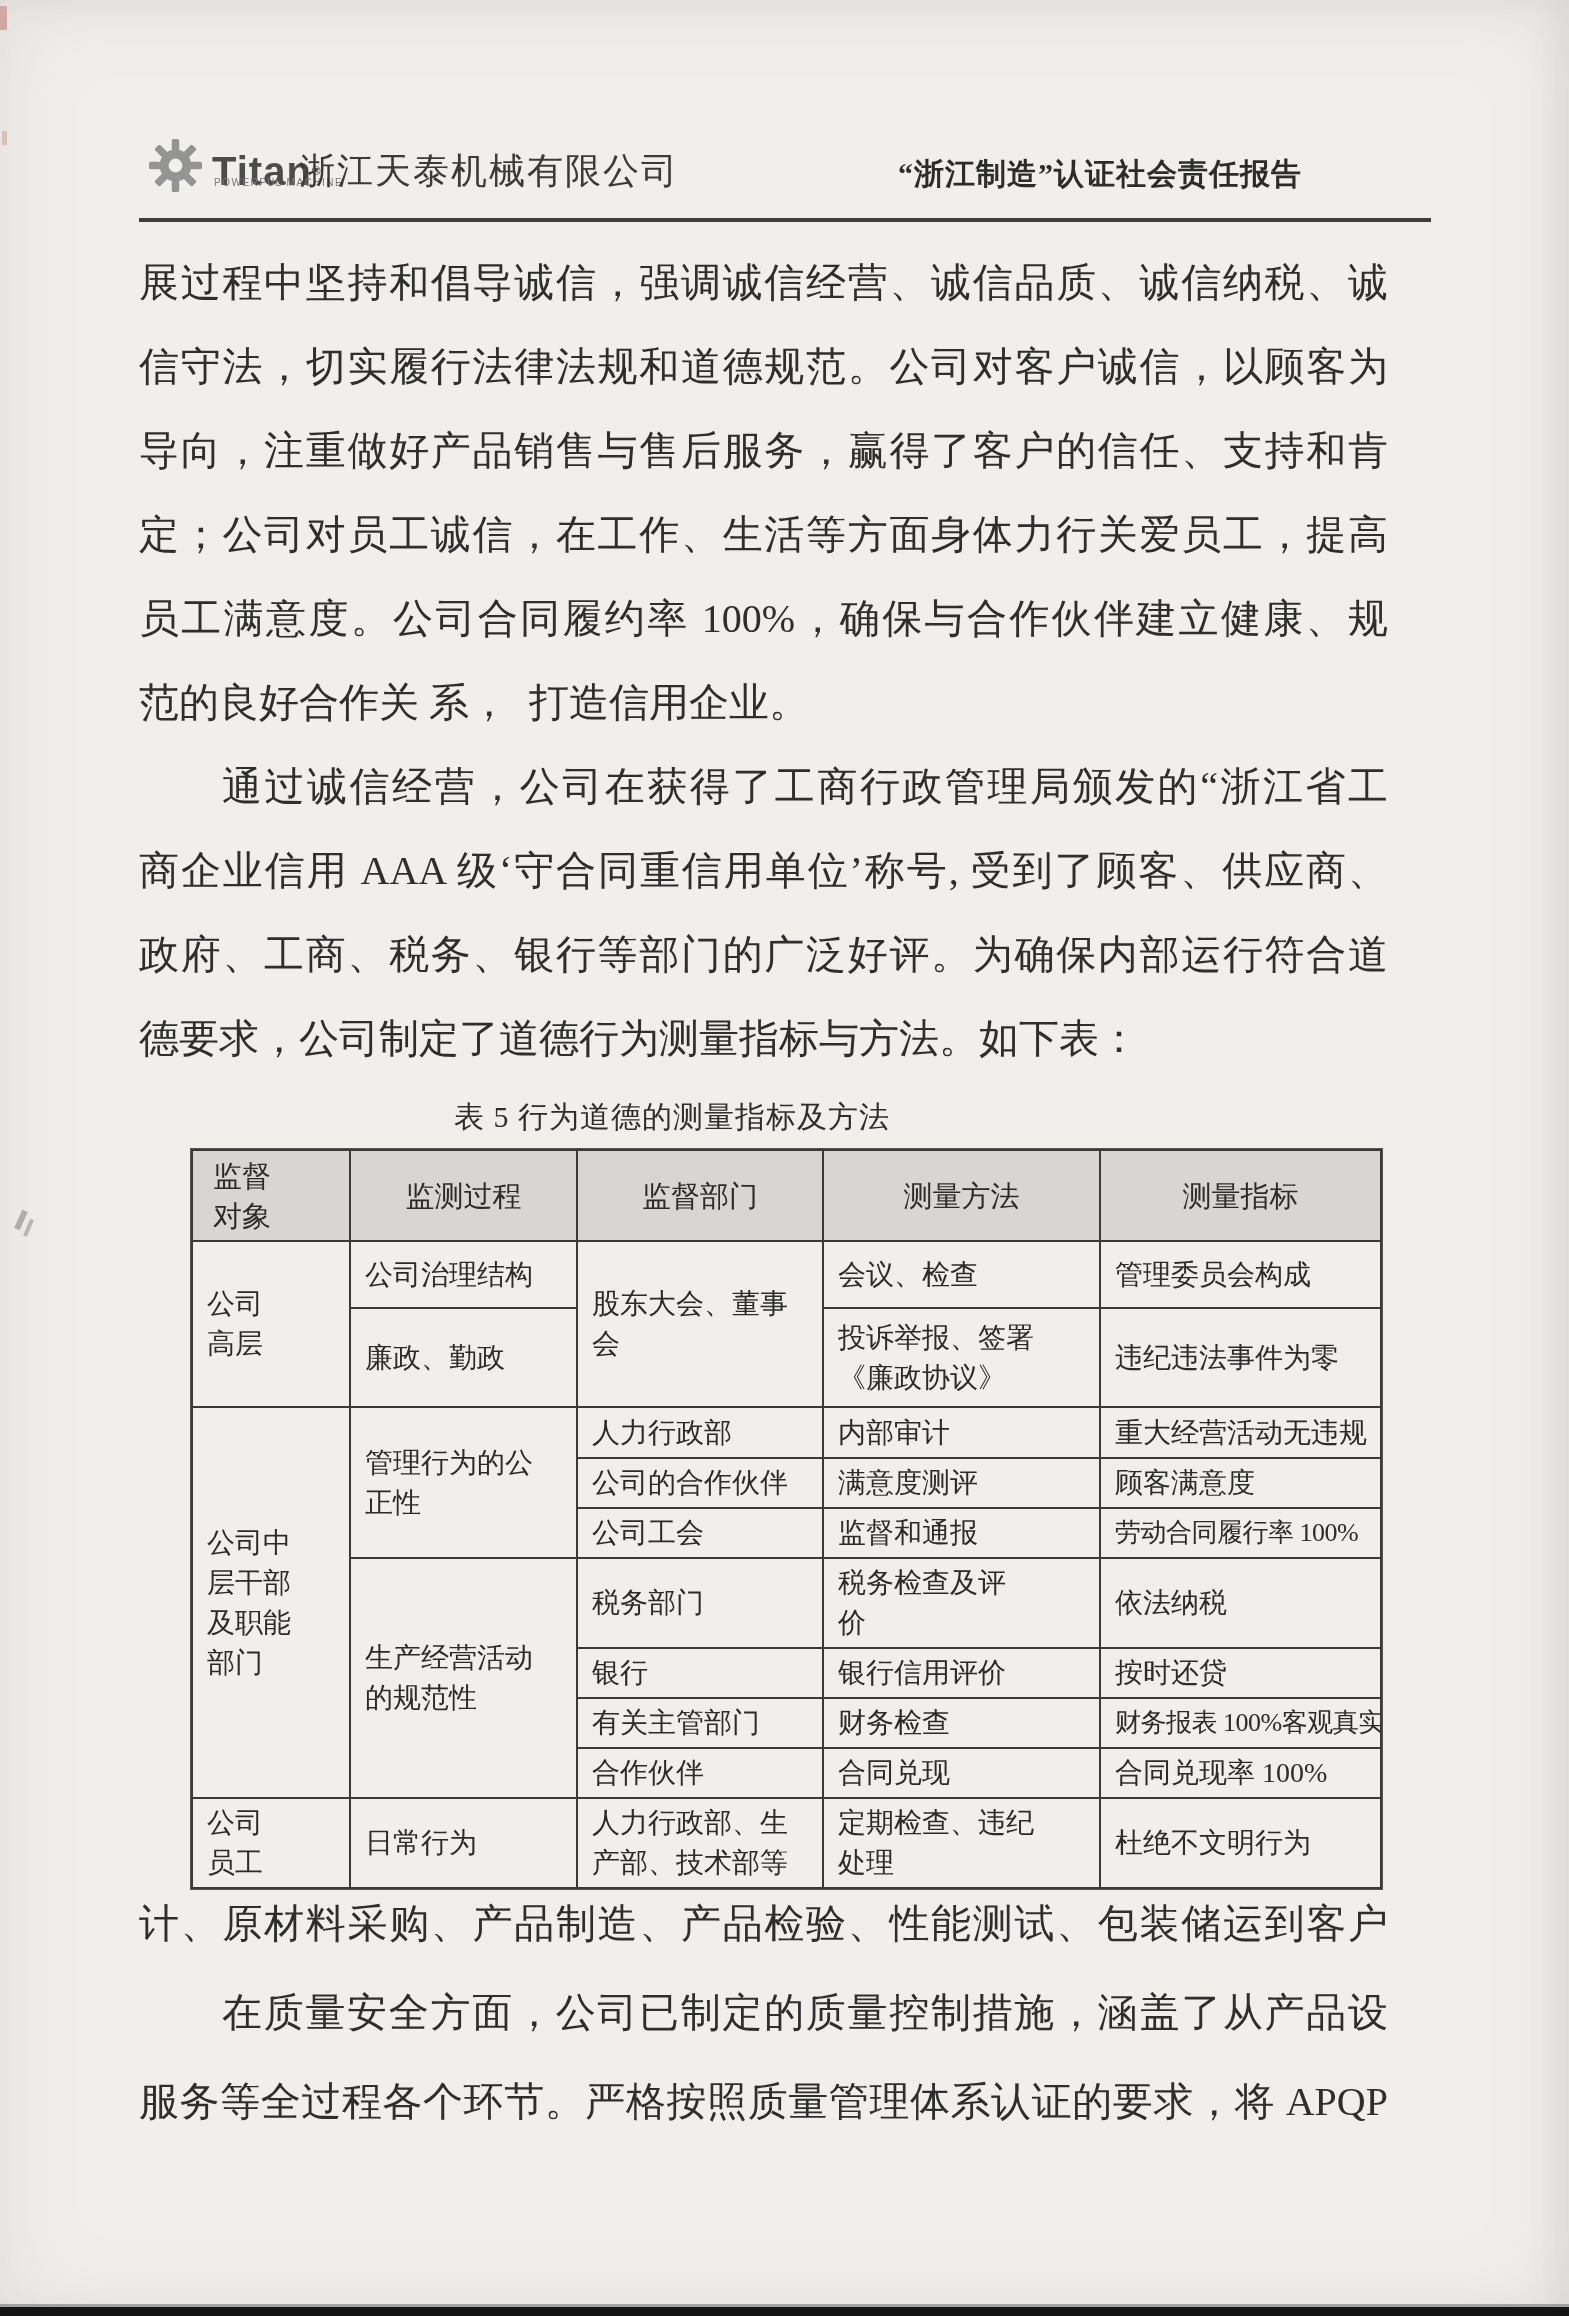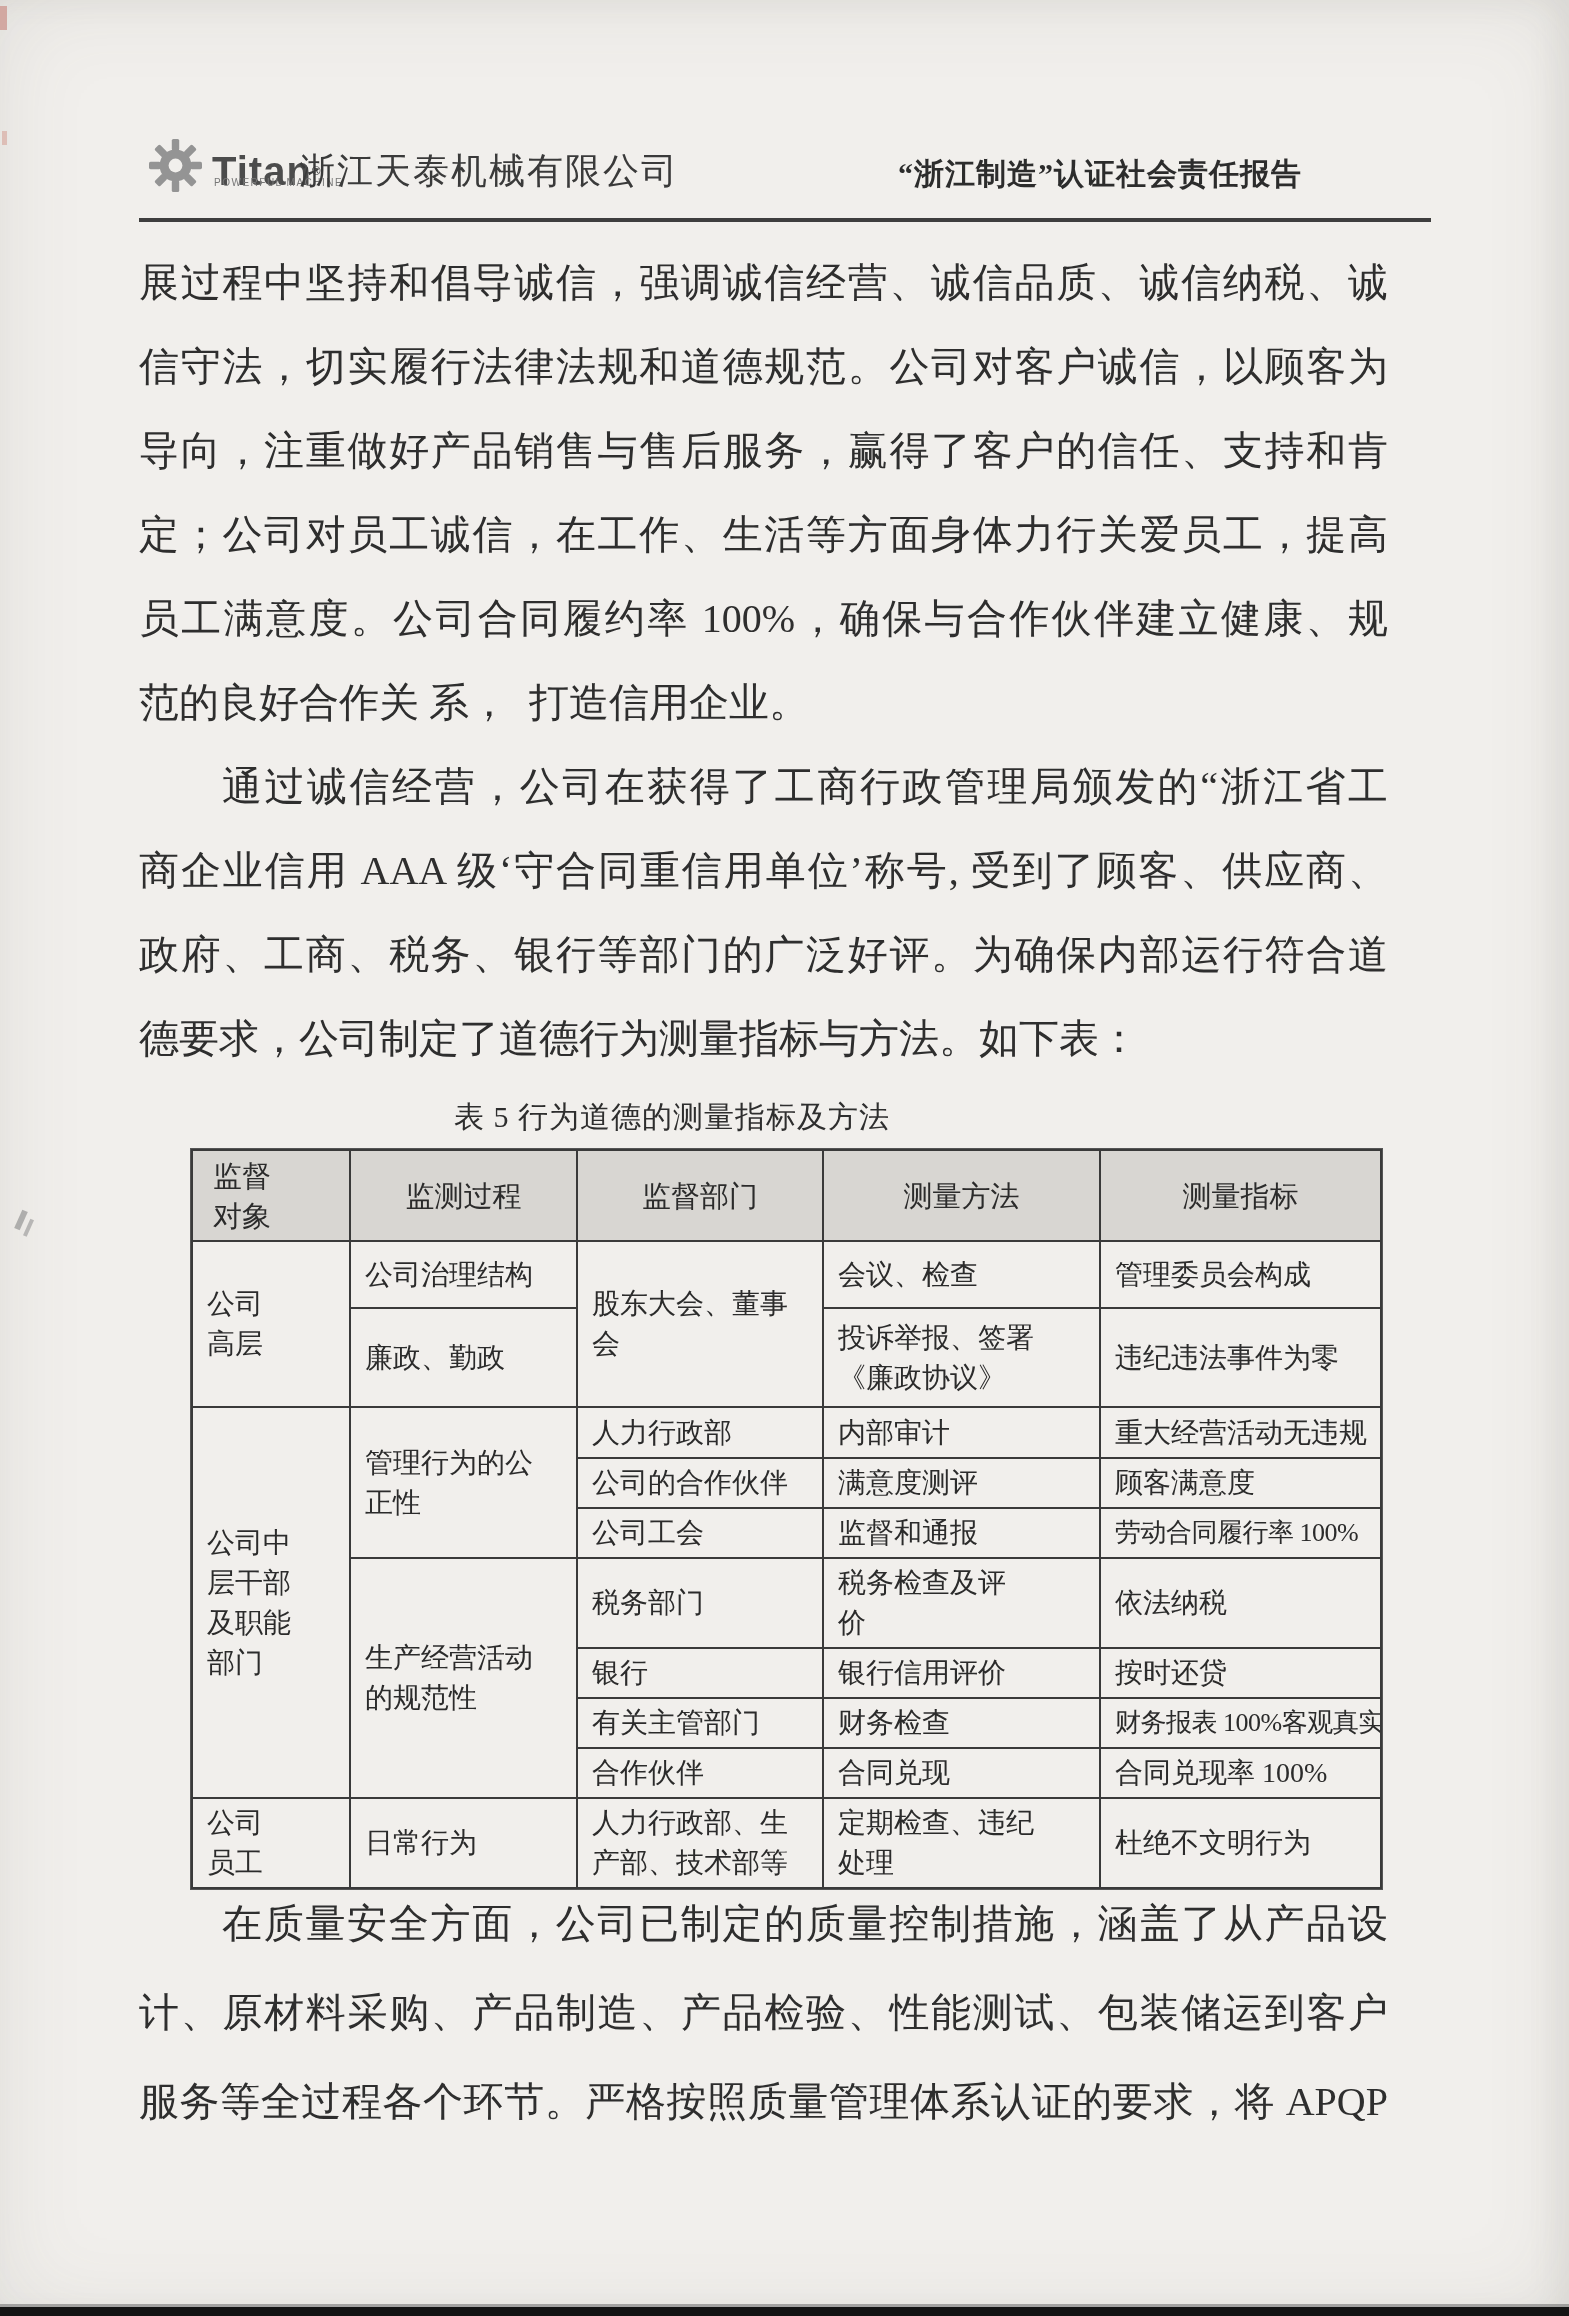--- a/index.html
+++ b/index.html
@@ -182,22 +182,22 @@
       <td>人力行政部、生
 产部、技术部等</td>
       <td>定期检查、违纪
 处理</td>
       <td>杜绝不文明行为</td>
     </tr>
   </tbody>
     </table>
 
   <div class="textblock tb3">
+    <div class="bline">计、原材料采购、产品制造、产品检验、性能测试、包装储运到客户</div>
     <div class="bline indent">在质量安全方面，公司已制定的质量控制措施，涵盖了从产品设</div>
-    <div class="bline">计、原材料采购、产品制造、产品检验、性能测试、包装储运到客户</div>
     <div class="bline">服务等全过程各个环节。严格按照质量管理体系认证的要求，将 APQP</div>
   </div>
 
   <div class="red-mark"></div>
   <div class="red-mark2"></div>
   <div class="pen-mark"></div>
   <div class="bottom-strip2"></div>
   <div class="bottom-strip"></div>
 </div>
 

